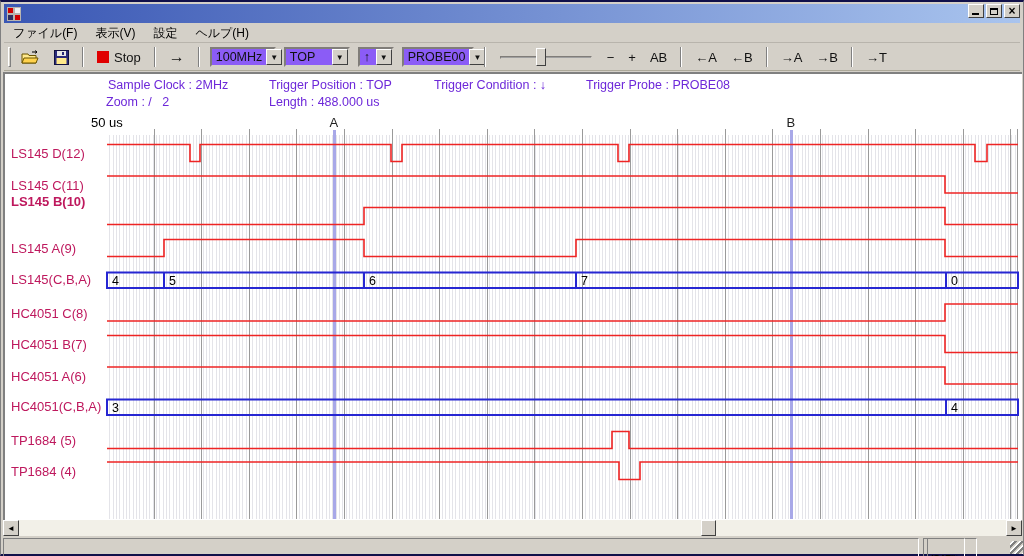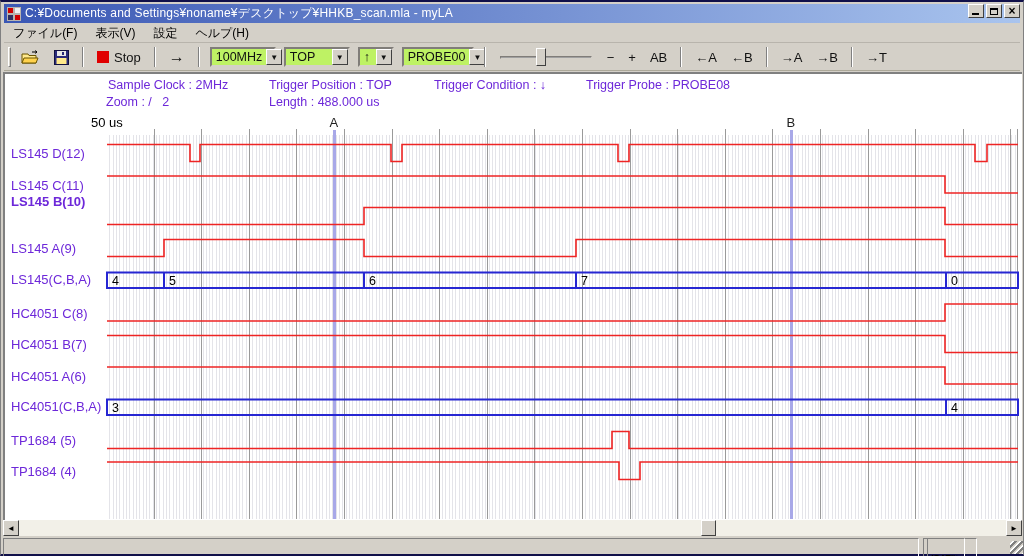--- a/index.html
+++ b/index.html
@@ -31,21 +31,21 @@
   .menu-item { padding:10px 9px; white-space:pre; }
 
   
   .toolbar { position:absolute; left:3px; top:42px; right:3px; height:27px;
              display:flex; align-items:center; font-size:13px; color:#111;
              border-bottom:1px solid #aca899; }
   .tb-grip { width:3px; height:20px; border:1px solid; border-color:#fff #808080 #808080 #fff; margin:0 3px 0 4px; }
   .tb-sep { width:2px; height:20px; border-left:1px solid #808080; border-right:1px solid #fff; margin:0 6px; }
   .tb-btn { display:flex; align-items:center; gap:5px; padding:3px 7px; white-space:pre; }
   .stop-square { width:12px; height:12px; background:#e00000; }
-  .combo { display:flex; align-items:center; height:20px; background:#bef264;
+  .combo { display:flex; align-items:center; height:20px; background:#8b5cf6;
            border:2px inset #d4d0c8; margin:1px 4px; font-size:12.5px; }
   .combo .val { padding:0 4px; white-space:pre; }
   .combo .drop { width:16px; height:16px; background:#d4d0c8; border:1px solid;
                  border-color:#fff #404040 #404040 #fff; display:flex; align-items:center;
                  justify-content:center; font-size:8px; margin-right:0; flex:0 0 auto; }
   .slider { position:relative; width:92px; height:20px; margin:0 8px; }
   .slider .track { position:absolute; left:0; right:0; top:9px; height:3px; border:1px inset #d4d0c8; background:#a0a0a0; }
   .slider .thumb { position:absolute; left:36px; top:1px; width:10px; height:18px;
                    background:#d4d0c8; border:1px solid; border-color:#fff #404040 #404040 #fff; }
   .arrow-run { font-size:16px; font-weight:bold; }
@@ -57,21 +57,21 @@
   .scale-label { position:absolute; font-size:13px; color:#000; }
   .grid-major, .grid-minor { position:absolute; }
   .grid-major { left:106px; top:127px; width:911px; height:390px;
       background:repeating-linear-gradient(to right,#9a9a9a 0,#9a9a9a 1px,transparent 1px,transparent 47.6px);
       background-position:-1px 0; }
   .grid-minor { left:106px; top:133px; width:911px; height:384px;
       background:repeating-linear-gradient(to right,#e4e4e9 0,#e4e4e9 1px,transparent 1px,transparent 3.328px);
       background-position:-1px 0; }
   .marker-line { position:absolute; width:3px; background:#a8a8e8; top:128px; height:389px; }
   .marker-label { position:absolute; top:113px; font-size:13px; color:#222; }
-  .ch-label { position:absolute; left:10px; font-size:13px; color:#6d28d9; white-space:pre; }
+  .ch-label { position:absolute; left:10px; font-size:13px; color:#be185d; white-space:pre; }
   #wave-svg { position:absolute; left:0; top:0; pointer-events:none; }
 
   
   .hscroll { position:absolute; left:2px; top:518px; width:1019px; height:16px;
              background:#f2f0e8; }
   .sb-btn { position:absolute; top:0; width:16px; height:16px; background:#d4d0c8;
             border:1px solid; border-color:#fff #404040 #404040 #fff;
             font-size:8px; display:flex; align-items:center; justify-content:center; color:#000; }
   .sb-thumb { position:absolute; top:0; width:15px; height:16px; background:#d4d0c8;
               border:1px solid; border-color:#fff #404040 #404040 #fff; }
@@ -93,21 +93,20 @@
 <div class="window">
 
   <div class="titlebar">
     <svg class="app-icon" viewBox="0 0 14 14">
       <rect x="0" y="0" width="14" height="14" fill="#b8b4b0"></rect>
       <rect x="1" y="1" width="5" height="5" fill="#d00000"></rect>
       <rect x="8" y="1" width="5" height="5" fill="#f0f0f0"></rect>
       <rect x="1" y="8" width="5" height="5" fill="#303060"></rect>
       <rect x="8" y="8" width="5" height="5" fill="#d00000"></rect>
     </svg>
-    <span class="title-text">C:¥Documents and Settings¥noname¥デスクトップ¥HHKB_scan.mla - myLA</span>
   </div>
   <div class="title-btns">
     <div class="tbtn">
         <span class="glyph-min"></span>
       </div>
     <div class="tbtn">
         <span class="glyph-max"></span>
       </div>
     <div class="tbtn glyph-close">×</div>
   </div>

